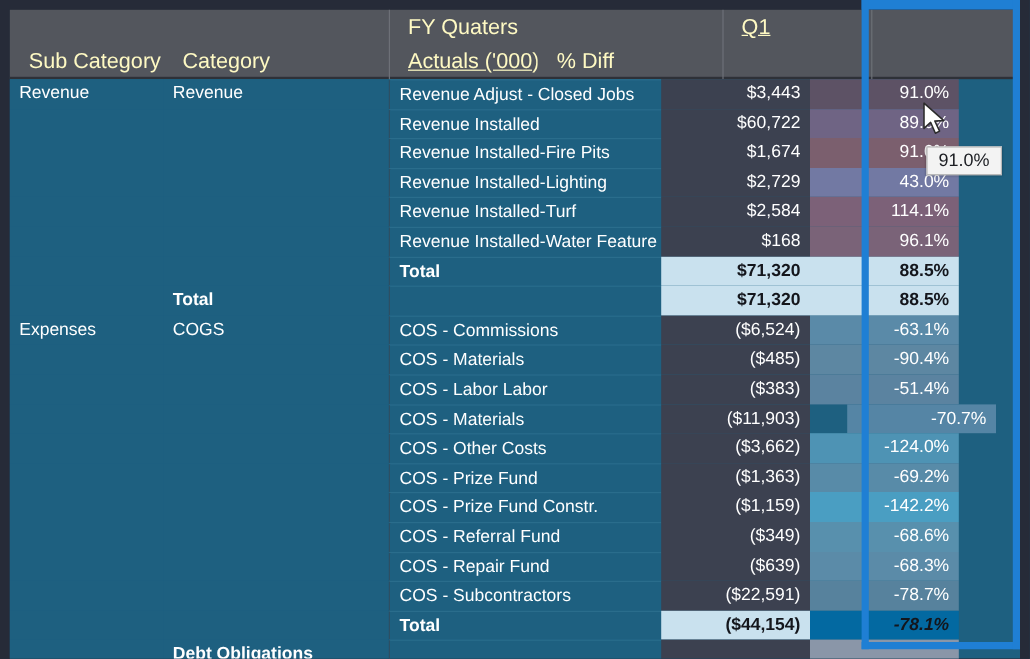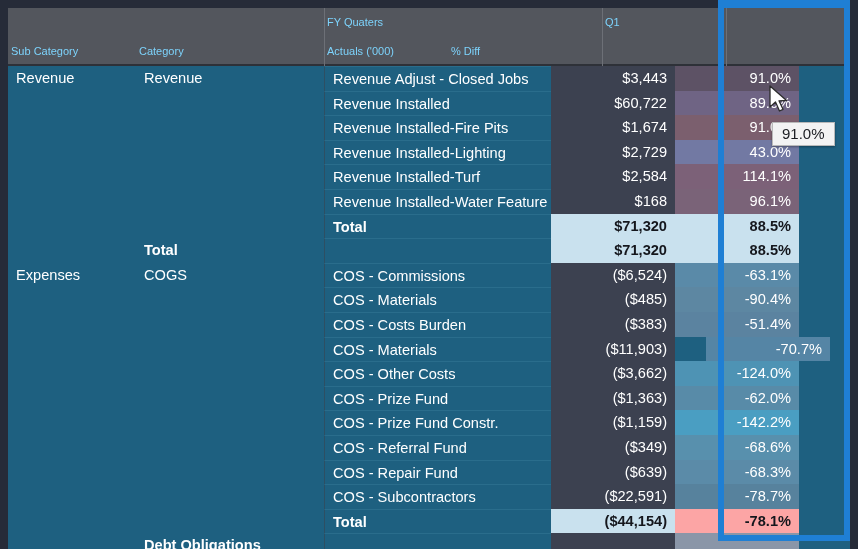--- a/index.html
+++ b/index.html
@@ -28,29 +28,29 @@
 
   
   .hdr {
     position: absolute; left: 0; top: 0;
     width: 842px; height: 58px;
     background: #53565d;
     border-bottom: 2px solid #2e3138;
   }
   .hdr-row { display: flex; height: 29px; align-items: center; }
   .hdr-cell {
-    color: #7dd3fc;
-    font-size: 11px;
-    padding: 0 3px;
+    color: #fef9c3;
+    font-size: 18px;
+    padding: 0 16px;
     white-space: nowrap;
     overflow: hidden;
     height: 29px;
     line-height: 29px;
   }
-  .hdr-cell.num { text-align: left; }
+  .hdr-cell.num { text-align: left; text-decoration: underline; }
   .hdr-sep {
     position: absolute;
     top: 0; width: 1px; height: 58px;
     background: #6d7077;
   }
   .hdr-sep.s1 { left: 316px; }
   .hdr-sep.s2 { left: 594px; }
   .hdr-sep.s3 { left: 718px; }
 
   
@@ -214,21 +214,21 @@
         <div class="row">
           <div class="cell sub"></div>
           <div class="cell cat"></div>
           <div class="cell fsb">COS - Materials</div>
           <div class="cell act">($485)</div>
           <div class="cell diff" style="background: rgb(93, 135, 162);">-90.4%</div>
         </div>
         <div class="row">
           <div class="cell sub"></div>
           <div class="cell cat"></div>
-          <div class="cell fsb">COS - Costs Burden</div>
+          <div class="cell fsb">COS - Labor Labor</div>
           <div class="cell act">($383)</div>
           <div class="cell diff" style="background: rgb(91, 131, 160);">-51.4%</div>
         </div>
         <div class="row">
           <div class="cell sub"></div>
           <div class="cell cat"></div>
           <div class="cell fsb">COS - Materials</div>
           <div class="cell act">($11,903)</div>
           <div class="cell diff" style="background: rgb(85, 133, 165); margin-left: 31px;">-70.7%</div>
         </div>
@@ -237,21 +237,21 @@
           <div class="cell cat"></div>
           <div class="cell fsb">COS - Other Costs</div>
           <div class="cell act">($3,662)</div>
           <div class="cell diff" style="background: rgb(78, 147, 180);">-124.0%</div>
         </div>
         <div class="row">
           <div class="cell sub"></div>
           <div class="cell cat"></div>
           <div class="cell fsb">COS - Prize Fund</div>
           <div class="cell act">($1,363)</div>
-          <div class="cell diff" style="background: rgb(88, 139, 168);">-62.0%</div>
+          <div class="cell diff" style="background: rgb(88, 139, 168);">-69.2%</div>
         </div>
         <div class="row">
           <div class="cell sub"></div>
           <div class="cell cat"></div>
           <div class="cell fsb">COS - Prize Fund Constr.</div>
           <div class="cell act">($1,159)</div>
           <div class="cell diff" style="background: rgb(74, 158, 194);">-142.2%</div>
         </div>
         <div class="row">
           <div class="cell sub"></div>
@@ -272,21 +272,21 @@
           <div class="cell cat"></div>
           <div class="cell fsb">COS - Subcontractors</div>
           <div class="cell act">($22,591)</div>
           <div class="cell diff" style="background: rgb(87, 130, 157);">-78.7%</div>
         </div>
         <div class="row">
           <div class="cell sub bold"></div>
           <div class="cell cat bold"></div>
           <div class="cell fsb bold">Total</div>
           <div class="cell act bold total-act">($44,154)</div>
-          <div class="cell diff bold total-diff" style="background: #fca5a5;">-78.1%</div>
+          <div class="cell diff bold total-diff" style="background: #0369a1; font-style: italic;">-78.1%</div>
         </div>
         <div class="row">
           <div class="cell sub"></div>
           <div class="cell cat bold">Debt Obligations</div>
           <div class="cell fsb"></div>
           <div class="cell act"></div>
           <div class="cell diff" style="background: rgb(138, 150, 168);"></div>
         </div>
       </div>
 

